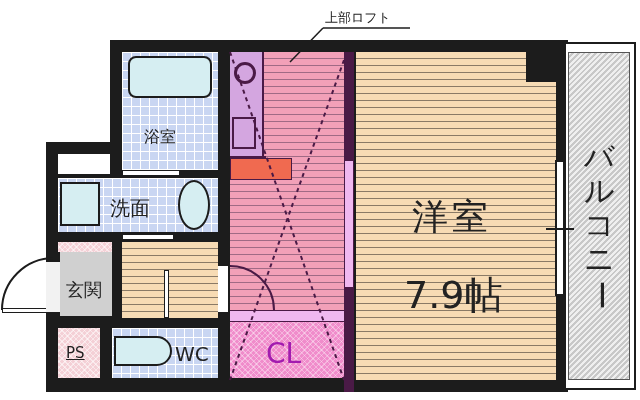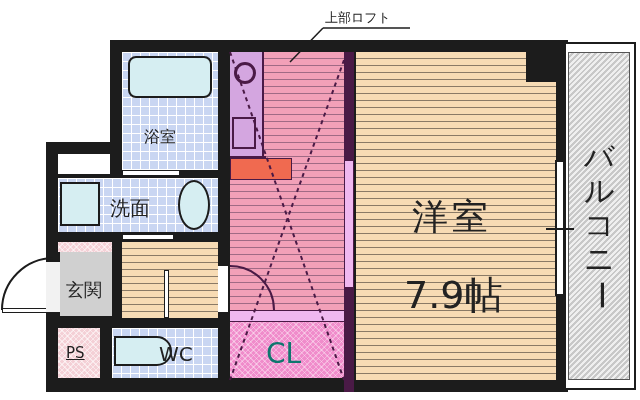--- a/index.html
+++ b/index.html
@@ -44,21 +44,21 @@
 <div class="abs" style="left:234px;top:62px;width:22px;height:22px;border:3px solid #4a1a46;border-radius:50%;box-sizing:border-box;"></div>
 <div class="abs" style="left:232px;top:117px;width:24px;height:32px;border:2px solid #4a1a46;box-sizing:border-box;"></div>
 <div class="abs" style="left:230px;top:156px;width:36px;height:12px;background:#4a1a46;"></div>
 <div class="abs" style="left:230px;top:158px;width:62px;height:22px;background:#f06a50;border:1px solid #4a1a46;box-sizing:border-box;"></div>
 
 <div class="abs" style="left:344px;top:52px;width:10px;height:340px;background:#4a1a46;"></div>
 <div class="abs" style="left:344px;top:160px;width:10px;height:128px;background:#f0b8f0;border:1px solid #4a1a46;box-sizing:border-box;"></div>
 
 <div class="abs clhatch" style="left:230px;top:322px;width:114px;height:56px;"></div>
 <div class="abs" style="left:230px;top:310px;width:114px;height:12px;background:#f0b8f0;border-top:1px solid #4a1a46;border-bottom:1px solid #4a1a46;box-sizing:border-box;"></div>
-<div class="abs label" style="left:266px;top:340px;font-size:28px;color:#0f766e;">CL</div>
+<div class="abs label" style="left:266px;top:340px;font-size:28px;color:#a21caf;">CL</div>
 
 <svg class="abs" style="left:0;top:0;" width="640" height="400">
   <line x1="230" y1="52" x2="344" y2="380" stroke="#4a1a46" stroke-width="2" stroke-dasharray="4,4"></line>
   <line x1="344" y1="60" x2="230" y2="380" stroke="#4a1a46" stroke-width="2" stroke-dasharray="4,4"></line>
   <line x1="290" y1="62" x2="323" y2="28" stroke="#1c1c1c" stroke-width="1.5"></line>
   <line x1="323" y1="28" x2="410" y2="28" stroke="#1c1c1c" stroke-width="1.5"></line>
 
   <path d="M2,310 A52,52 0 0,1 54,258" fill="none" stroke="#1c1c1c" stroke-width="2"></path>
   <path d="M62,262 A46,46 0 0,1 108,308" fill="none" stroke="#1c1c1c" stroke-width="2"></path>
   <path d="M166,270 A44,44 0 0,1 210,314" fill="none" stroke="#1c1c1c" stroke-width="2"></path>
@@ -86,13 +86,13 @@
 <div class="abs pinkhatch" style="left:58px;top:242px;width:54px;height:10px;"></div>
 <div class="abs label jp" style="left:66px;top:282px;font-size:18px;">玄関</div>
 <div class="abs" style="left:2px;top:308px;width:52px;height:5px;background:#fff;border:1px solid #1c1c1c;box-sizing:border-box;"></div>
 <div class="abs" style="left:46px;top:262px;width:14px;height:50px;background:#f2f2f2;"></div>
 
 <div class="abs pinkhatch" style="left:58px;top:328px;width:42px;height:50px;"></div>
 <div class="abs label" style="left:66px;top:346px;font-size:15px;text-decoration:underline;">PS</div>
 
 <div class="abs tile" style="left:112px;top:328px;width:106px;height:50px;"></div>
 <div class="abs" style="left:114px;top:336px;width:58px;height:30px;background:#d6eef2;border:2px solid #1c1c1c;border-radius:0 15px 15px 0;box-sizing:border-box;"></div>
-<div class="abs label" style="left:159px;top:344px;font-size:20px;">WC</div>
+<div class="abs label" style="left:175px;top:344px;font-size:20px;">WC</div>
 
 </body></html>

